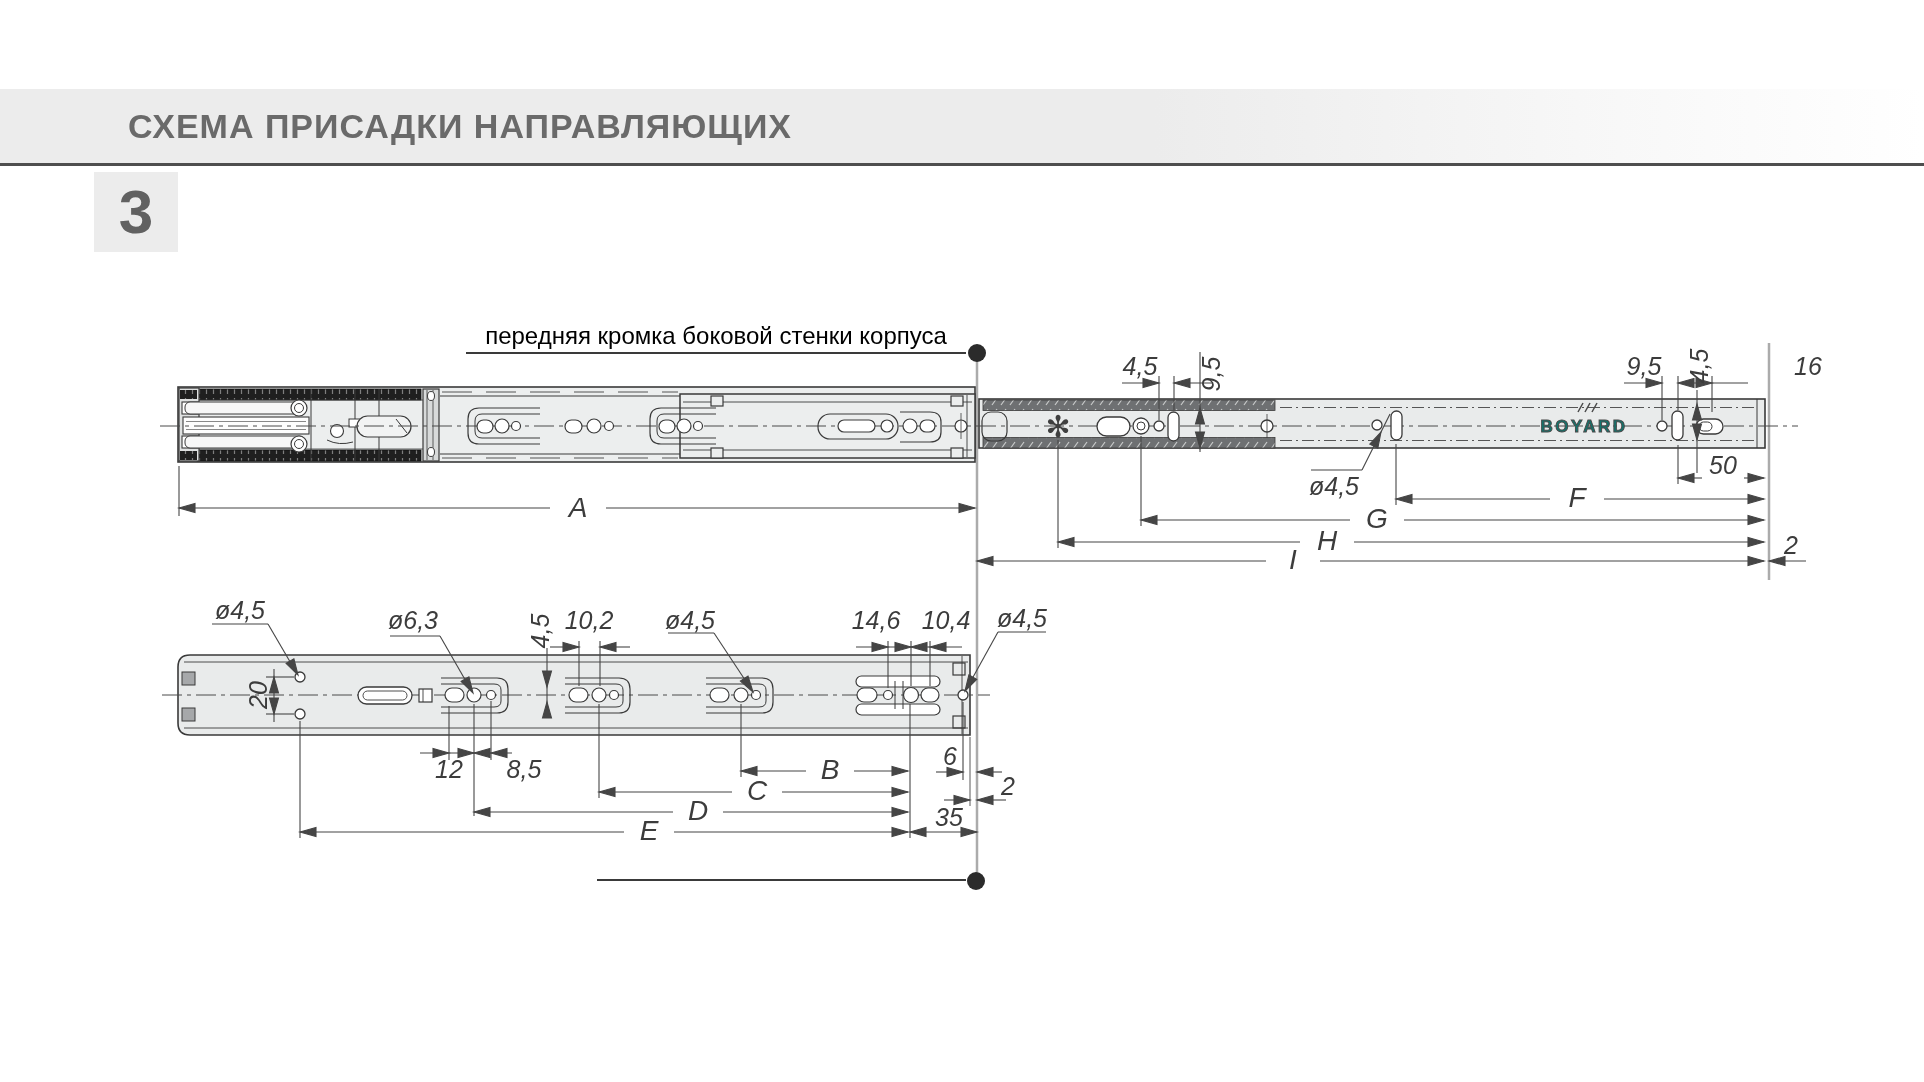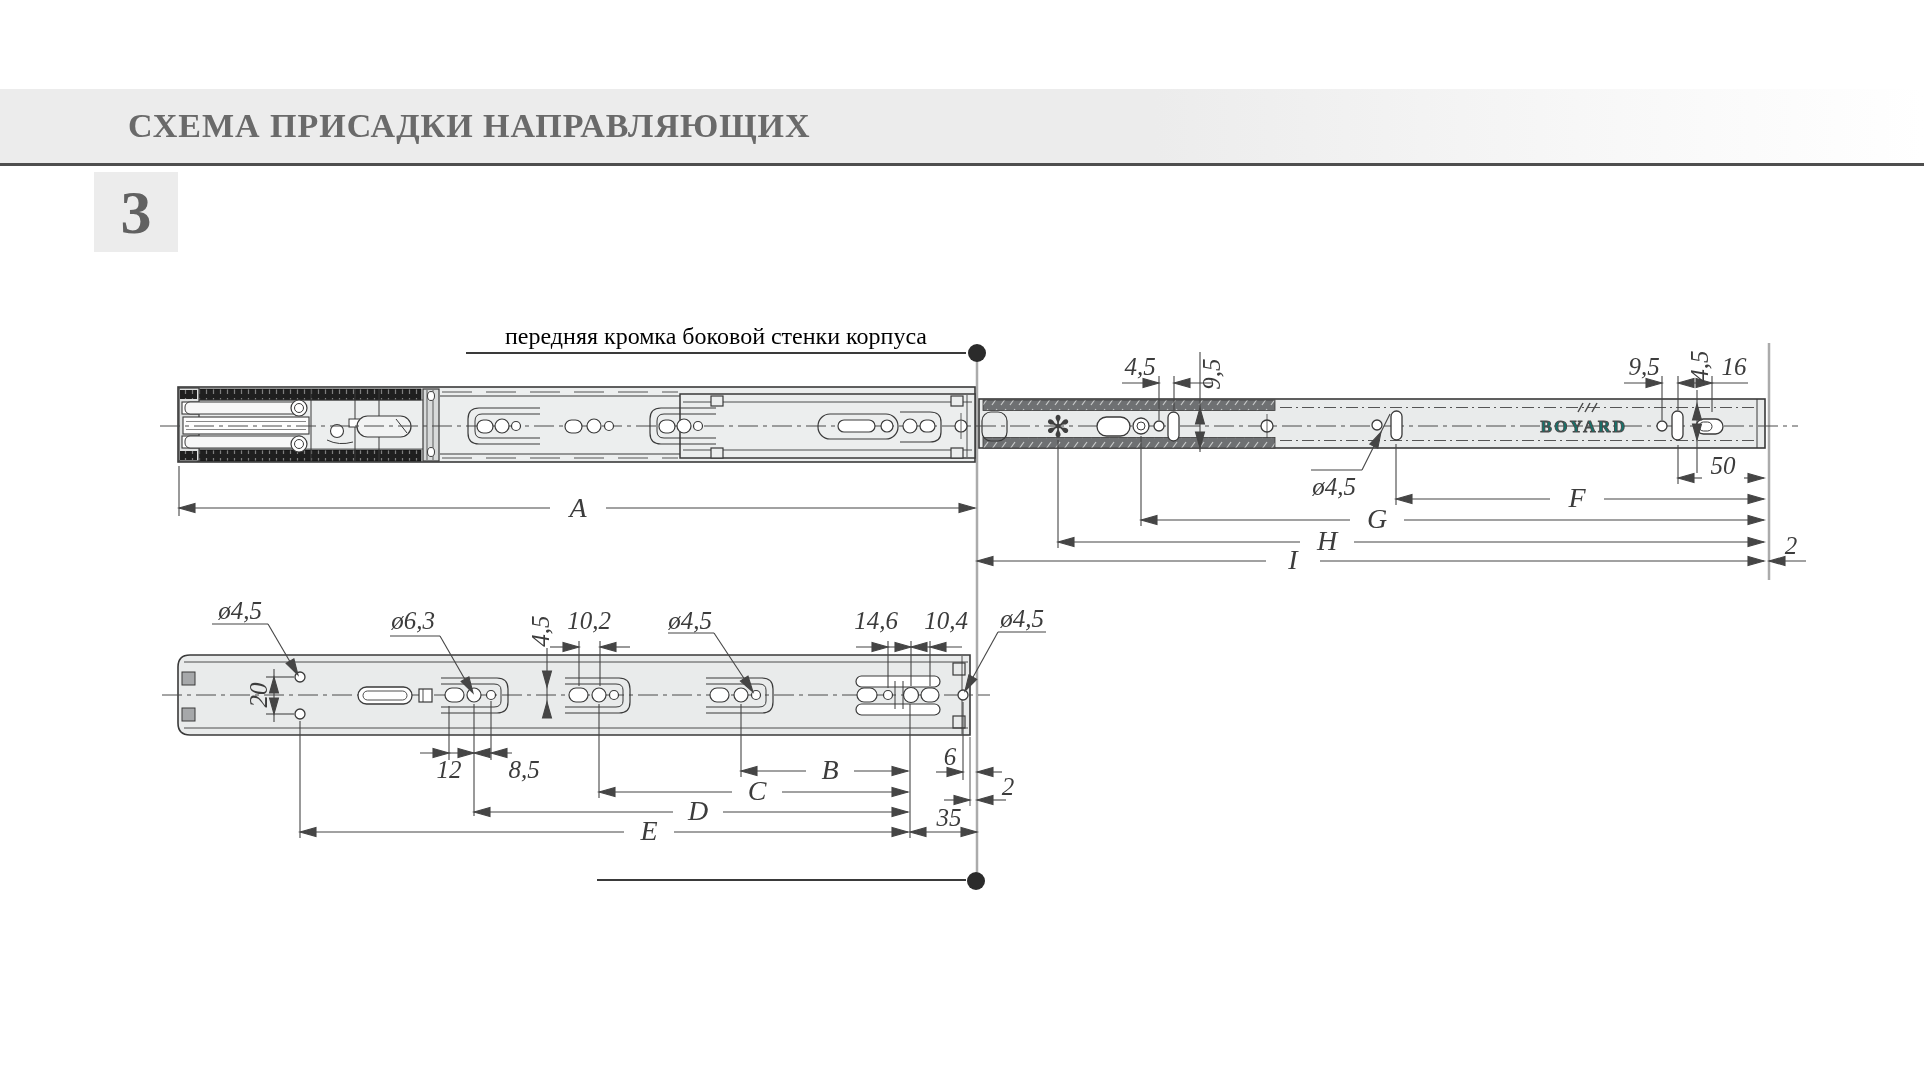--- a/index.html
+++ b/index.html
@@ -1,17 +1,17 @@
 <!DOCTYPE html>
 <html><head>
 <meta charset="utf-8">
 <style>
   html,body{margin:0;padding:0;background:#fff;}
   #stage{position:relative;width:1924px;height:1046px;background:#fff;overflow:hidden;
-         font-family:Liberation Serif, serif;}
+         font-family:Liberation Sans, sans-serif;}
   #banner{position:absolute;left:0;top:89px;width:100%;height:77px;box-sizing:border-box;
           background:linear-gradient(90deg,#ececec 0%,#ececec 60%,#f7f7f7 82%,#fff 100%);
           border-bottom:3px solid #4e4e4e;display:flex;align-items:center;}
   #title{margin-left:128px;font-size:34px;font-weight:bold;color:#6a6a6a;letter-spacing:1px;}
   #numbox{position:absolute;left:94px;top:172px;width:84px;height:80px;background:#ececec;
           display:flex;align-items:center;justify-content:center;}
   #numbox span{font-size:62px;font-weight:bold;color:#616161;line-height:1;}
   svg.draw{position:absolute;left:0;top:0;}
   .dim{position:absolute;font-style:italic;font-size:25px;color:#3c3c3c;white-space:nowrap;
        transform:translate(-50%,-50%);line-height:1;}
@@ -363,21 +363,21 @@
   <span class="dim big" style="left:578px;top:508px;">A</span>
   <span class="dim big" style="left:1577px;top:498px;">F</span>
   <span class="dim big" style="left:1377px;top:519px;">G</span>
   <span class="dim big" style="left:1327px;top:541px;">H</span>
   <span class="dim big" style="left:1293px;top:560px;">I</span>
   <span class="dim" style="left:1140px;top:366px;">4,5</span>
   <span class="dim rot" style="left:1211px;top:374px;">9,5</span>
   <span class="dim" style="left:1334px;top:486px;">ø4,5</span>
   <span class="dim" style="left:1644px;top:366px;">9,5</span>
   <span class="dim rot" style="left:1699px;top:366px;">4,5</span>
-  <span class="dim" style="left:1734px;top:366px;">16</span>
+  <span class="dim" style="left:1808px;top:366px;">16</span>
   <span class="dim" style="left:1723px;top:465px;">50</span>
   <span class="dim" style="left:1791px;top:545px;">2</span>
 
   <span class="dim" style="left:240px;top:610px;">ø4,5</span>
   <span class="dim rot" style="left:258px;top:695px;">20</span>
   <span class="dim" style="left:413px;top:620px;">ø6,3</span>
   <span class="dim" style="left:433px;top:769px;margin-left:16px;">12</span>
   <span class="dim" style="left:524px;top:769px;">8,5</span>
   <span class="dim rot" style="left:540px;top:631px;">4,5</span>
   <span class="dim" style="left:589px;top:620px;">10,2</span>

